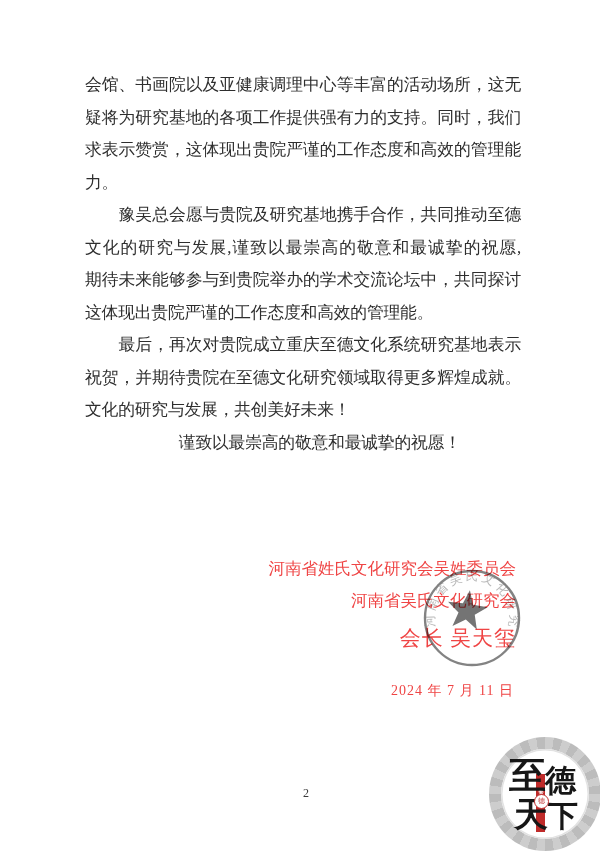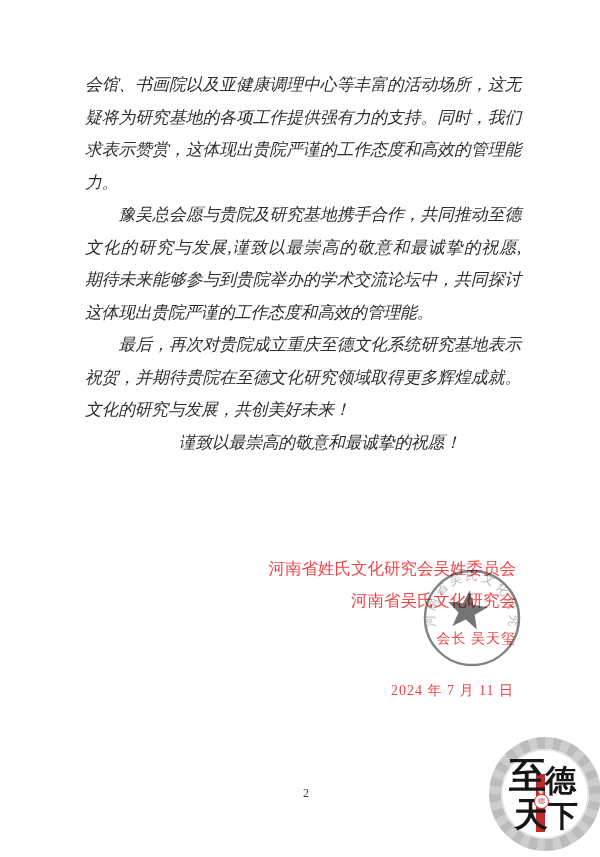--- a/index.html
+++ b/index.html
@@ -1,32 +1,32 @@
 <!DOCTYPE html>
 <html><head>
 <meta charset="utf-8">
 <style>
   html,body{margin:0;padding:0;background:#ffffff;}
   .page{
     position:relative;width:600px;height:857px;background:#ffffff;overflow:hidden;
     font-family:"Liberation Serif","DejaVu Serif",serif;color:#2e2e2e;
   }
   
-  .letter-body{position:absolute;left:85px;top:69px;width:436px;font-style:italic;}
+  .letter-body{position:absolute;left:85px;top:69px;width:436px;}
   .bodyline{
     height:32.5px;line-height:32.5px;font-size:16.8px;letter-spacing:-0.2px;
     white-space:nowrap;color:#2e2e2e;
   }
   .bodyline.full{white-space:normal;text-align:justify;text-align-last:justify;}
   .bodyline.indent{text-indent:2em;text-align:center;}
   
   .sigline{position:absolute;right:84px;white-space:nowrap;font-size:16.5px;line-height:33px;color:#ef4444;}
   .sig-org1{top:552px;}
   .sig-org2{top:584px;}
-  .sig-signer{top:622px;font-size:14px;letter-spacing:1px;}
+  .sig-signer{top:622px;font-size:21px;letter-spacing:1px;}
   .sig-date{top:674px;font-size:14px;right:86px;letter-spacing:1px;}
   
   .seal{position:absolute;left:420px;top:566px;mix-blend-mode:multiply;filter:blur(0.3px);}
   
   .pageno{position:absolute;left:296px;top:786px;width:20px;text-align:center;font-size:12px;color:#3a3a3a;}
   
   .logo{position:absolute;left:489px;top:737px;width:112px;height:114px;}
   .logo-ring{
     position:absolute;inset:0;border-radius:50%;
     background:repeating-conic-gradient(#cdcdcd 0deg 9deg,#bcbcbc 9deg 18deg);

